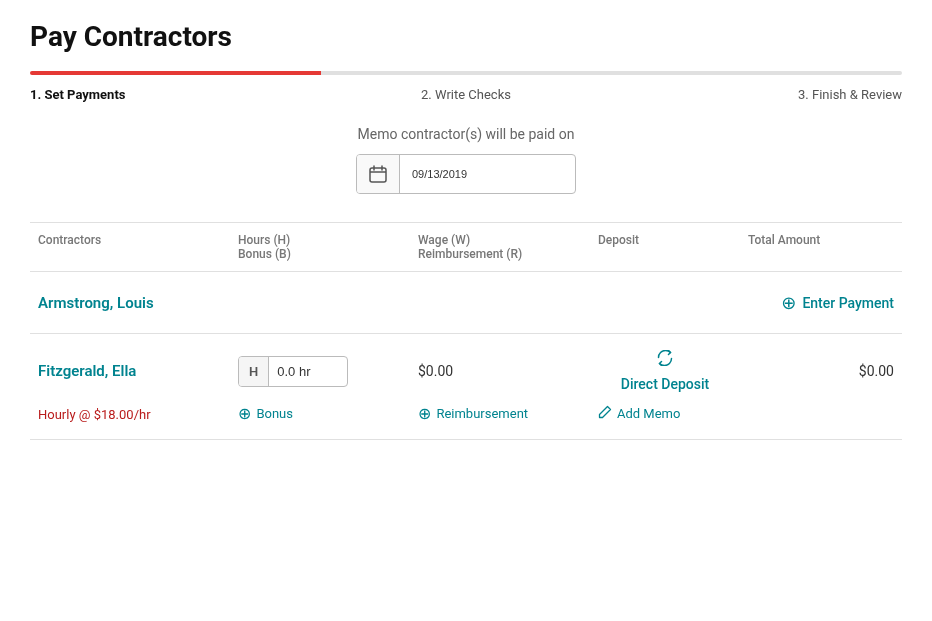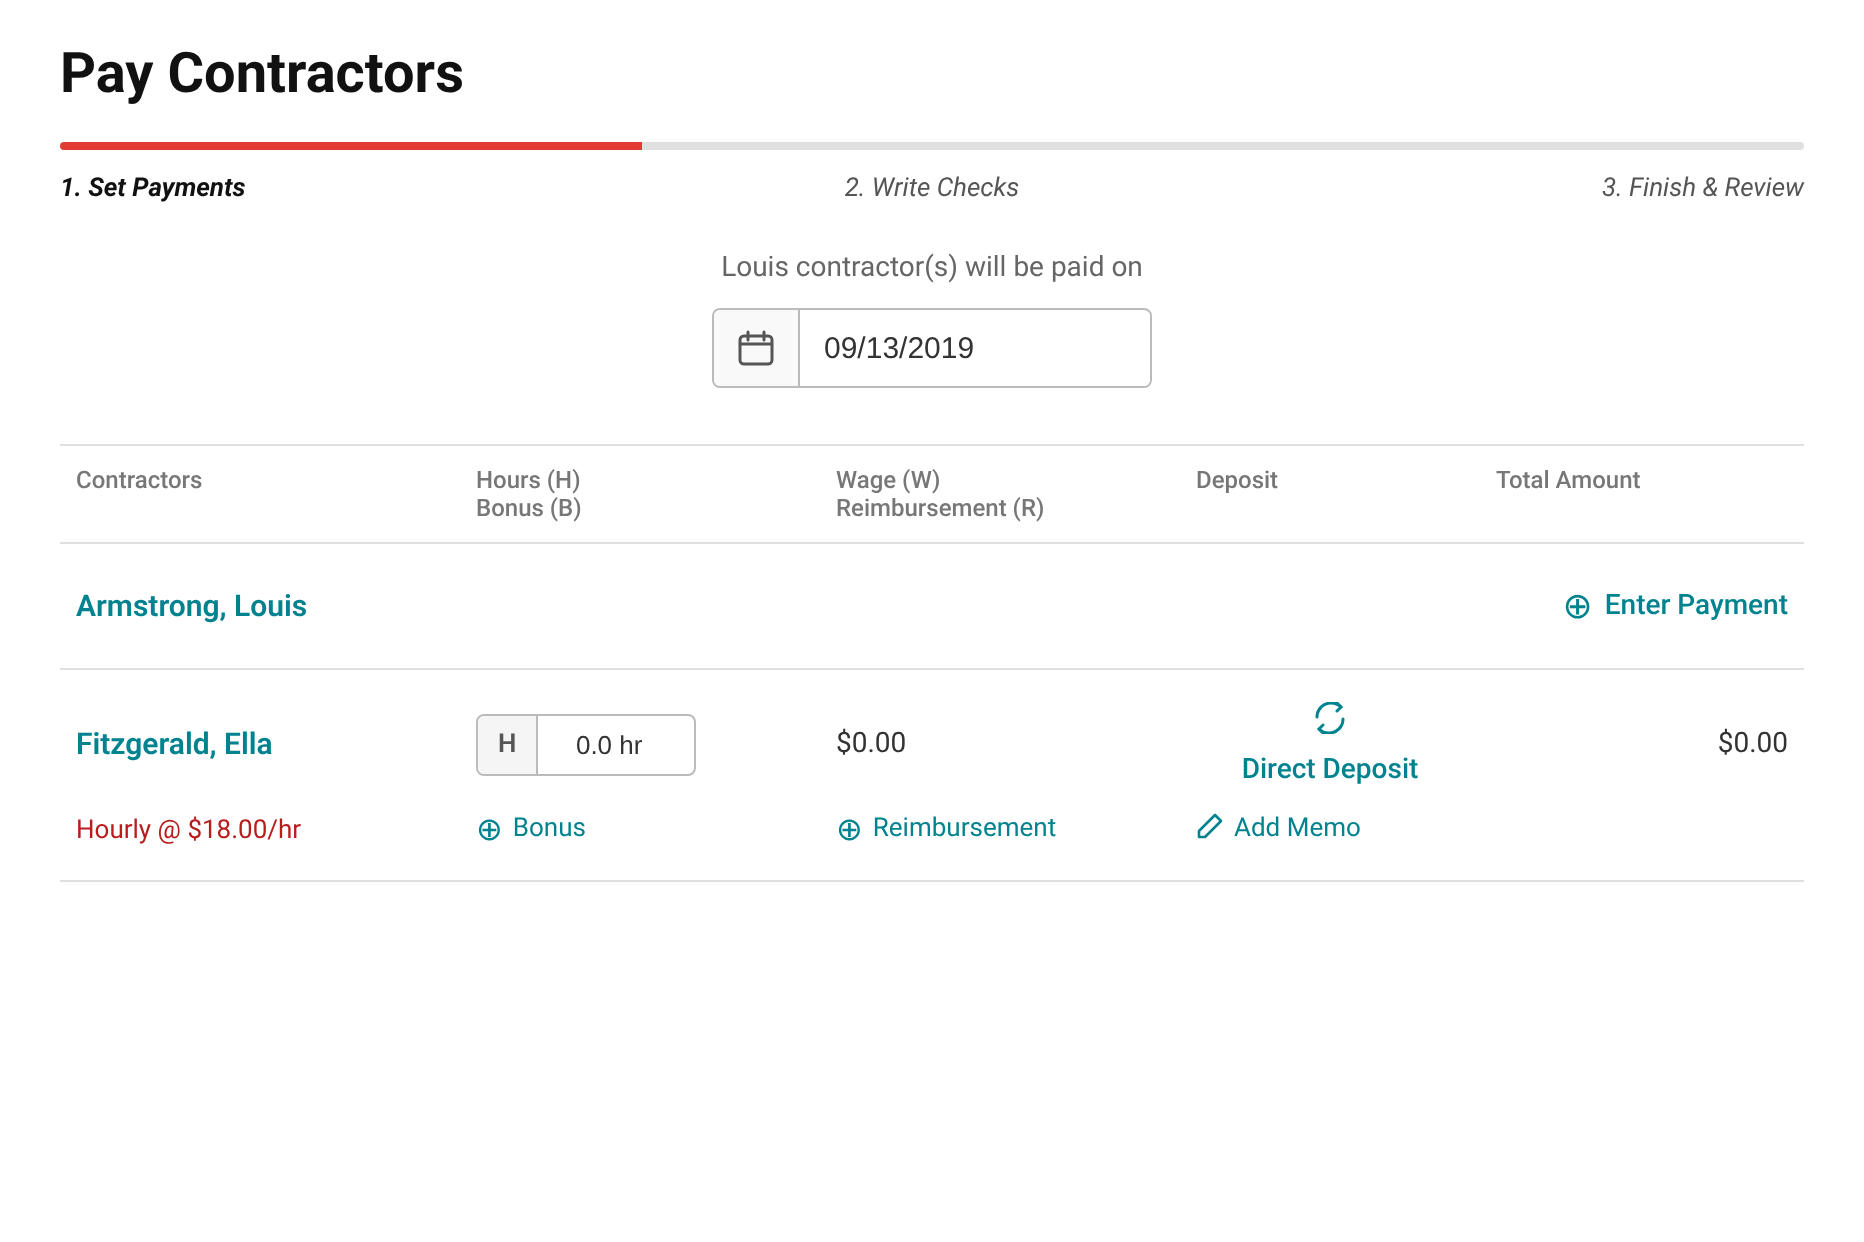--- a/index.html
+++ b/index.html
@@ -42,21 +42,20 @@
       border-radius: 0 2px 2px 0;
     }
     .stepper-labels {
       display: flex;
       align-items: center;
     }
     .stepper-step {
       flex: 1;
       font-size: 13px;
       color: #555;
-      font-style: italic;
     }
     .stepper-step.active {
       font-weight: 700;
       color: #111;
     }
     .stepper-step:nth-child(2) {
       text-align: center;
     }
     .stepper-step:nth-child(3) {
       text-align: right;
@@ -90,21 +89,21 @@
       padding: 10px 12px;
       border-right: 1.5px solid #bbb;
       background: #f9f9f9;
       color: #555;
       font-size: 16px;
     }
     .date-input {
       border: none;
       outline: none;
       padding: 10px 12px;
-      font-size: 15px;
+      font-size: 11px;
       color: #333;
       width: 100%;
       background: #fff;
     }
 
     
     .contractors-table {
       width: 100%;
       border-collapse: collapse;
     }
@@ -181,21 +180,20 @@
       color: #555;
       font-weight: 600;
     }
     .hours-input {
       border: none;
       outline: none;
       padding: 7px 8px;
       font-size: 13px;
       width: 60px;
       color: #333;
-      text-align: right;
     }
 
     .wage-amount {
       font-size: 14px;
       color: #333;
     }
     .payment-method {
       display: flex;
       align-items: center;
       gap: 6px;
@@ -254,21 +252,21 @@
       <div class="stepper-step">
         <span>2. Write Checks</span>
       </div>
       <div class="stepper-step">
         <span>3. Finish &amp; Review</span>
       </div>
     </div>
   </div>
 
   <div class="date-section">
-    <div class="date-label">Louis contractor(s) will be paid on</div>
+    <div class="date-label">Memo contractor(s) will be paid on</div>
     <div class="date-input-wrapper">
       <div class="date-icon-box">
         <svg width="18" height="18" viewBox="0 0 18 18" fill="none" xmlns="http://www.w3.org/2000/svg">
           <rect x="1" y="3" width="16" height="14" rx="2" stroke="#555" stroke-width="1.5" fill="none"></rect>
           <line x1="1" y1="7" x2="17" y2="7" stroke="#555" stroke-width="1.5"></line>
           <line x1="5" y1="1" x2="5" y2="5" stroke="#555" stroke-width="1.5" stroke-linecap="round"></line>
           <line x1="13" y1="1" x2="13" y2="5" stroke="#555" stroke-width="1.5" stroke-linecap="round"></line>
         </svg>
       </div>
       <input type="text" class="date-input" value="09/13/2019" style="">

